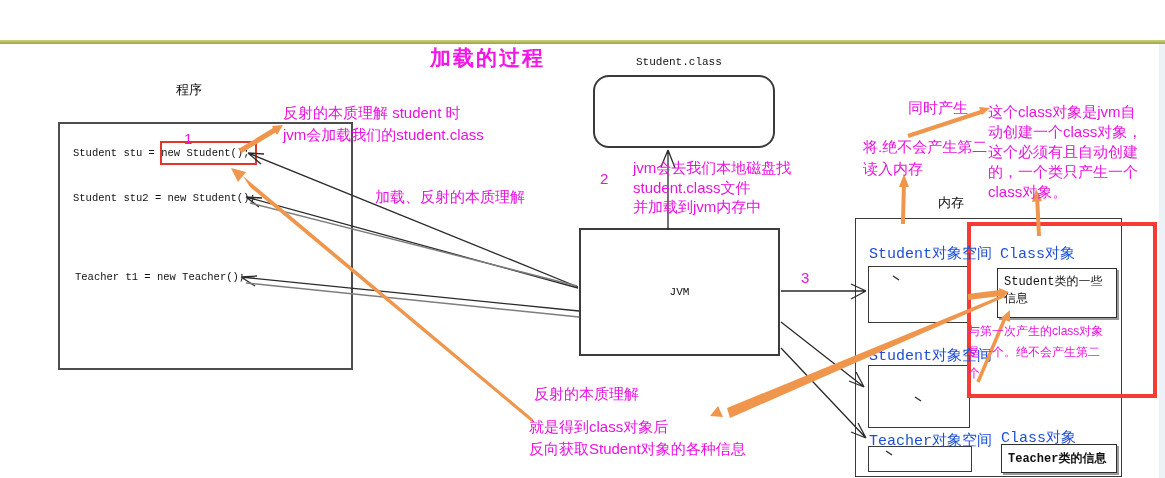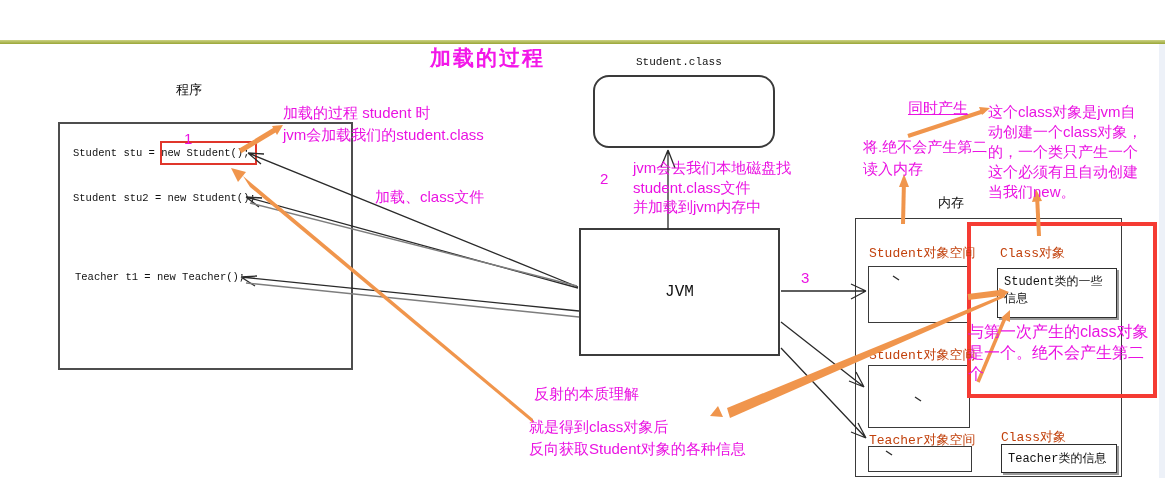--- a/index.html
+++ b/index.html
@@ -20,56 +20,56 @@
            display:flex;align-items:center;justify-content:center;}
   #classfile-box{left:593px;top:35px;width:182px;height:73px;border-width:2px;border-radius:16px;}
   #memory-box{left:855px;top:178px;width:267px;height:259px;}
   #s1-box{left:868px;top:226px;width:100px;height:57px;}
   #s2-box{left:868px;top:325px;width:102px;height:63px;}
   #t1-box{left:868px;top:406px;width:104px;height:26px;}
   .class-obj-box{border:1px solid #2e2e2e;box-shadow:2px 2px 0 0 #9a9a9a;background:#fff;
                  box-sizing:border-box;z-index:10;font-family:"Liberation Mono",monospace;
                  font-size:12px;color:#111;line-height:17px;padding:5px 3px 0 6px;}
   #class1-box{left:997px;top:228px;width:120px;height:50px;}
-  #class2-box{left:1001px;top:404px;width:116px;height:29px;padding-top:6px;}
+  #class2-box{left:1001px;top:404px;width:116px;height:29px;padding-top:6px;font-weight:bold;}
   #red-frame{left:967px;top:182px;width:190px;height:176px;border:4px solid #f53b33;
              background:transparent;z-index:20;box-sizing:border-box;}
   #inline-red-box{left:160px;top:101px;width:97px;height:24px;border:2px solid #e0362b;
                   background:transparent;z-index:15;box-sizing:border-box;}
 
   
   .dlabel{color:#111;font-family:"Liberation Mono",monospace;z-index:12;white-space:nowrap;text-align:center;}
   #program-label{left:176px;top:41px;font-size:13px;}
   #memory-label{left:938px;top:154px;font-size:13px;}
-  #jvm-label{font-size:16px;color:#111;font-family:"Liberation Mono",monospace;}
+  #jvm-label{font-size:11px;color:#111;font-family:"Liberation Mono",monospace;}
   #classfile-label{left:636px;top:16px;font-size:11px;}
   .code{font-family:"Liberation Mono",monospace;font-size:10.5px;color:#111;z-index:12;white-space:pre;}
   #code1{left:73px;top:107px;}
   #code2{left:73px;top:152px;}
   #code3{left:75px;top:231px;}
-  .memlabel{font-family:"Liberation Mono",monospace;font-size:13px;color:#c2410c;z-index:22;white-space:nowrap;}
+  .memlabel{font-family:"Liberation Mono",monospace;font-size:15px;color:#1d4ed8;z-index:22;white-space:nowrap;}
   #s1-label{left:869px;top:204px;}
   #c1-label{left:1000px;top:204px;}
   #s2-label{left:869px;top:306px;}
   #t1-label{left:869px;top:391px;}
   #c2-label{left:1001px;top:388px;}
 
   
   .mag{color:#ea12e2;z-index:40;white-space:nowrap;font-size:15px;line-height:21px;}
   #title{left:430px;top:7px;font-size:21px;font-weight:bold;letter-spacing:2px;color:#f316e9;}
   #ann-new-student{left:283px;top:62px;line-height:22px;}
   #ann-load-process{left:375px;top:146px;}
   #step1{left:184px;top:88px;}
   #step2{left:600px;top:128px;}
   #ann-jvm-find{left:633px;top:118px;line-height:19.5px;}
   #step3{left:801px;top:227px;}
-  #ann-simultaneous{left:908px;top:57px;text-decoration:underline;}
+  #ann-simultaneous{left:908px;top:57px;}
   #ann-read-memory{left:863px;top:96px;line-height:22px;}
   #ann-auto-create{left:988px;top:62px;line-height:20px;}
-  #ann-same-object{left:968px;top:281px;line-height:21px;font-size:16px;}
+  #ann-same-object{left:968px;top:281px;line-height:21px;font-size:12px;}
   #ann-reflect-1{left:534px;top:343px;}
   #ann-reflect-23{left:529px;top:376px;line-height:22px;}
 
   svg#arrow-layer{left:0;top:0;z-index:30;}
 </style>
 </head>
 <body>
 
 <div id="canvas">
 
@@ -105,40 +105,40 @@
   <div class="abs box" id="t1-box"></div>
   <div class="abs memlabel" id="c2-label">Class对象</div>
   <div class="abs class-obj-box" id="class2-box">Teacher类的信息</div>
   <div class="abs" id="red-frame"></div>
 
   <div class="abs mag" id="step1">1</div>
   <div class="abs mag" id="step2">2</div>
   <div class="abs mag" id="step3">3</div>
 
   <div class="abs mag" id="ann-new-student">
-    <div>加载的过程 student 时</div>
+    <div>反射的本质理解 student 时</div>
     <div>jvm会加载我们的student.class</div>
   </div>
-  <div class="abs mag" id="ann-load-process">加载、class文件</div>
+  <div class="abs mag" id="ann-load-process">加载、反射的本质理解</div>
   <div class="abs mag" id="ann-jvm-find">
     <div>jvm会去我们本地磁盘找</div>
     <div>student.class文件</div>
     <div>并加载到jvm内存中</div>
   </div>
   <div class="abs mag" id="ann-simultaneous">同时产生</div>
   <div class="abs mag" id="ann-read-memory">
     <div>将.绝不会产生第二</div>
     <div>读入内存</div>
   </div>
   <div class="abs mag" id="ann-auto-create">
     <div>这个class对象是jvm自</div>
     <div>动创建一个class对象，</div>
+    <div>这个必须有且自动创建</div>
     <div>的，一个类只产生一个</div>
-    <div>这个必须有且自动创建</div>
-    <div>当我们new。</div>
+    <div>class对象。</div>
   </div>
   <div class="abs mag" id="ann-same-object">
     <div>与第一次产生的class对象</div>
     <div>是一个。绝不会产生第二</div>
     <div>个</div>
   </div>
   <div class="abs mag" id="ann-reflect-1">反射的本质理解</div>
   <div class="abs mag" id="ann-reflect-23">
     <div>就是得到class对象后</div>
     <div>反向获取Student对象的各种信息</div>

